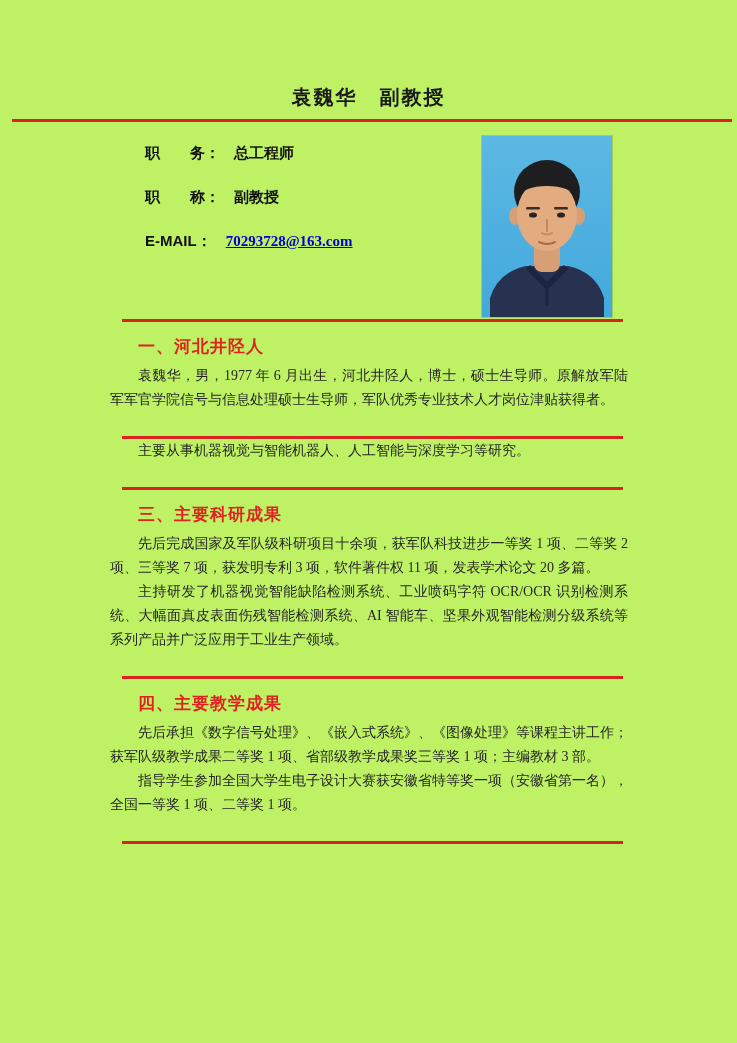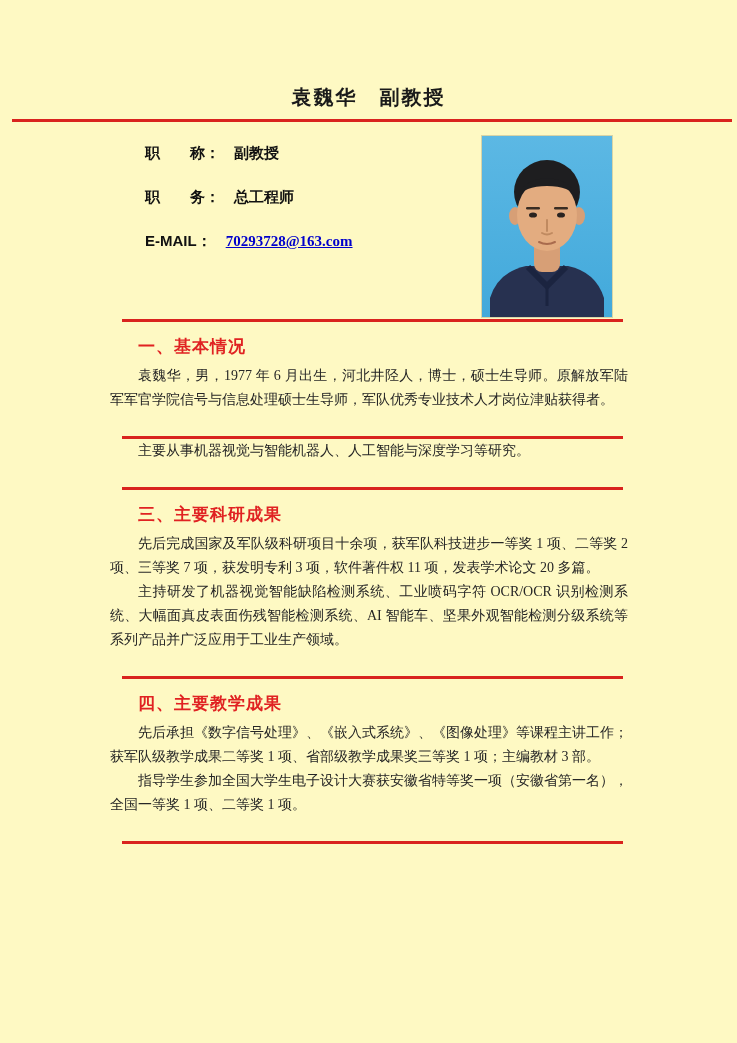--- a/index.html
+++ b/index.html
@@ -10,21 +10,21 @@
     --photo-bg:#42a9db;
     --photo-bg-light:#5cb8e4;
     --shirt:#273150;
     --shirt-dark:#1b2440;
     --skin:#e3ac80;
     --skin-dark:#d79f76;
     --hair:#1e1e20;
   }
   html,body{margin:0;padding:0;background:#ffffff;}
   .page{
-    width:737px;height:1043px;background:#fef9c3;box-sizing:border-box;
+    width:737px;height:1043px;background:#bef264;box-sizing:border-box;
     position:relative;overflow:hidden;
     font-family:"Liberation Serif","DejaVu Serif",serif;color:var(--text);
   }
   .content{padding:0 109px 0 110px;}
   .doc-title{
     margin:0;padding-top:84px;text-align:center;
     font-size:20px;font-weight:700;letter-spacing:2px;color:#1a1a1a;
   }
   .rule{height:3px;background:var(--accent);margin:0 5px 0 12px;border:none;}
   .title-rule{margin-top:8px;}
@@ -67,27 +67,27 @@
 
 <div class="page">
   <h1 class="doc-title">袁魏华　副教授</h1>
   <div class="rule title-rule"></div>
 
   <div class="content">
 
     <div class="profile">
       <div class="fields">
   <div class="field-row">
-    <span class="field-label">职　　称：</span>
-    <span class="field-value">副教授</span>
+    <span class="field-label">职　　务：</span>
+    <span class="field-value">总工程师</span>
   </div>
 
   <div class="field-row">
-    <span class="field-label">职　　务：</span>
-    <span class="field-value">总工程师</span>
+    <span class="field-label">职　　称：</span>
+    <span class="field-value">副教授</span>
   </div>
 
 
   <div class="field-row">
     <span class="field-label">E-MAIL：</span>
     <span class="field-value link">70293728@163.com</span>
   </div>
 </div>
       <div class="photo">
         <svg viewBox="0 0 130 181" xmlns="http://www.w3.org/2000/svg">
@@ -122,21 +122,21 @@
 
           <path d="M46 131 L65 150 L84 131" stroke="var(--shirt-dark)" stroke-width="6" fill="none"></path>
           <path d="M65 150 L65 170" stroke="var(--shirt-dark)" stroke-width="3"></path>
         </svg>
       </div>
     </div>
 
     <div>
   <div class="section">
     <div class="rule"></div>
-    <h2 class="sec-heading">一、基本情况</h2>
+    <h2 class="sec-heading">一、河北井陉人</h2>
     <div class="sec-body">
             <p class="para indent">袁魏华，男，1977 年 6 月出生，河北井陉人，博士，硕士生导师。原解放军陆军军官学院信号与信息处理硕士生导师，军队优秀专业技术人才岗位津贴获得者。</p>
           </div>
   </div>
 
   <div class="section">
     <div class="rule"></div>
     <div class="sec-body">
             <p class="para indent">主要从事机器视觉与智能机器人、人工智能与深度学习等研究。</p>
           </div>

